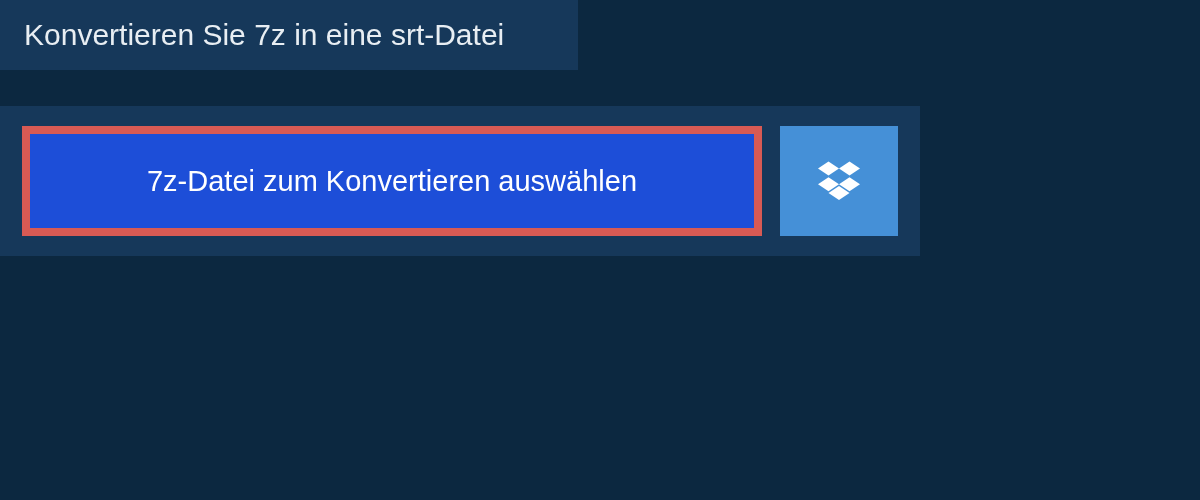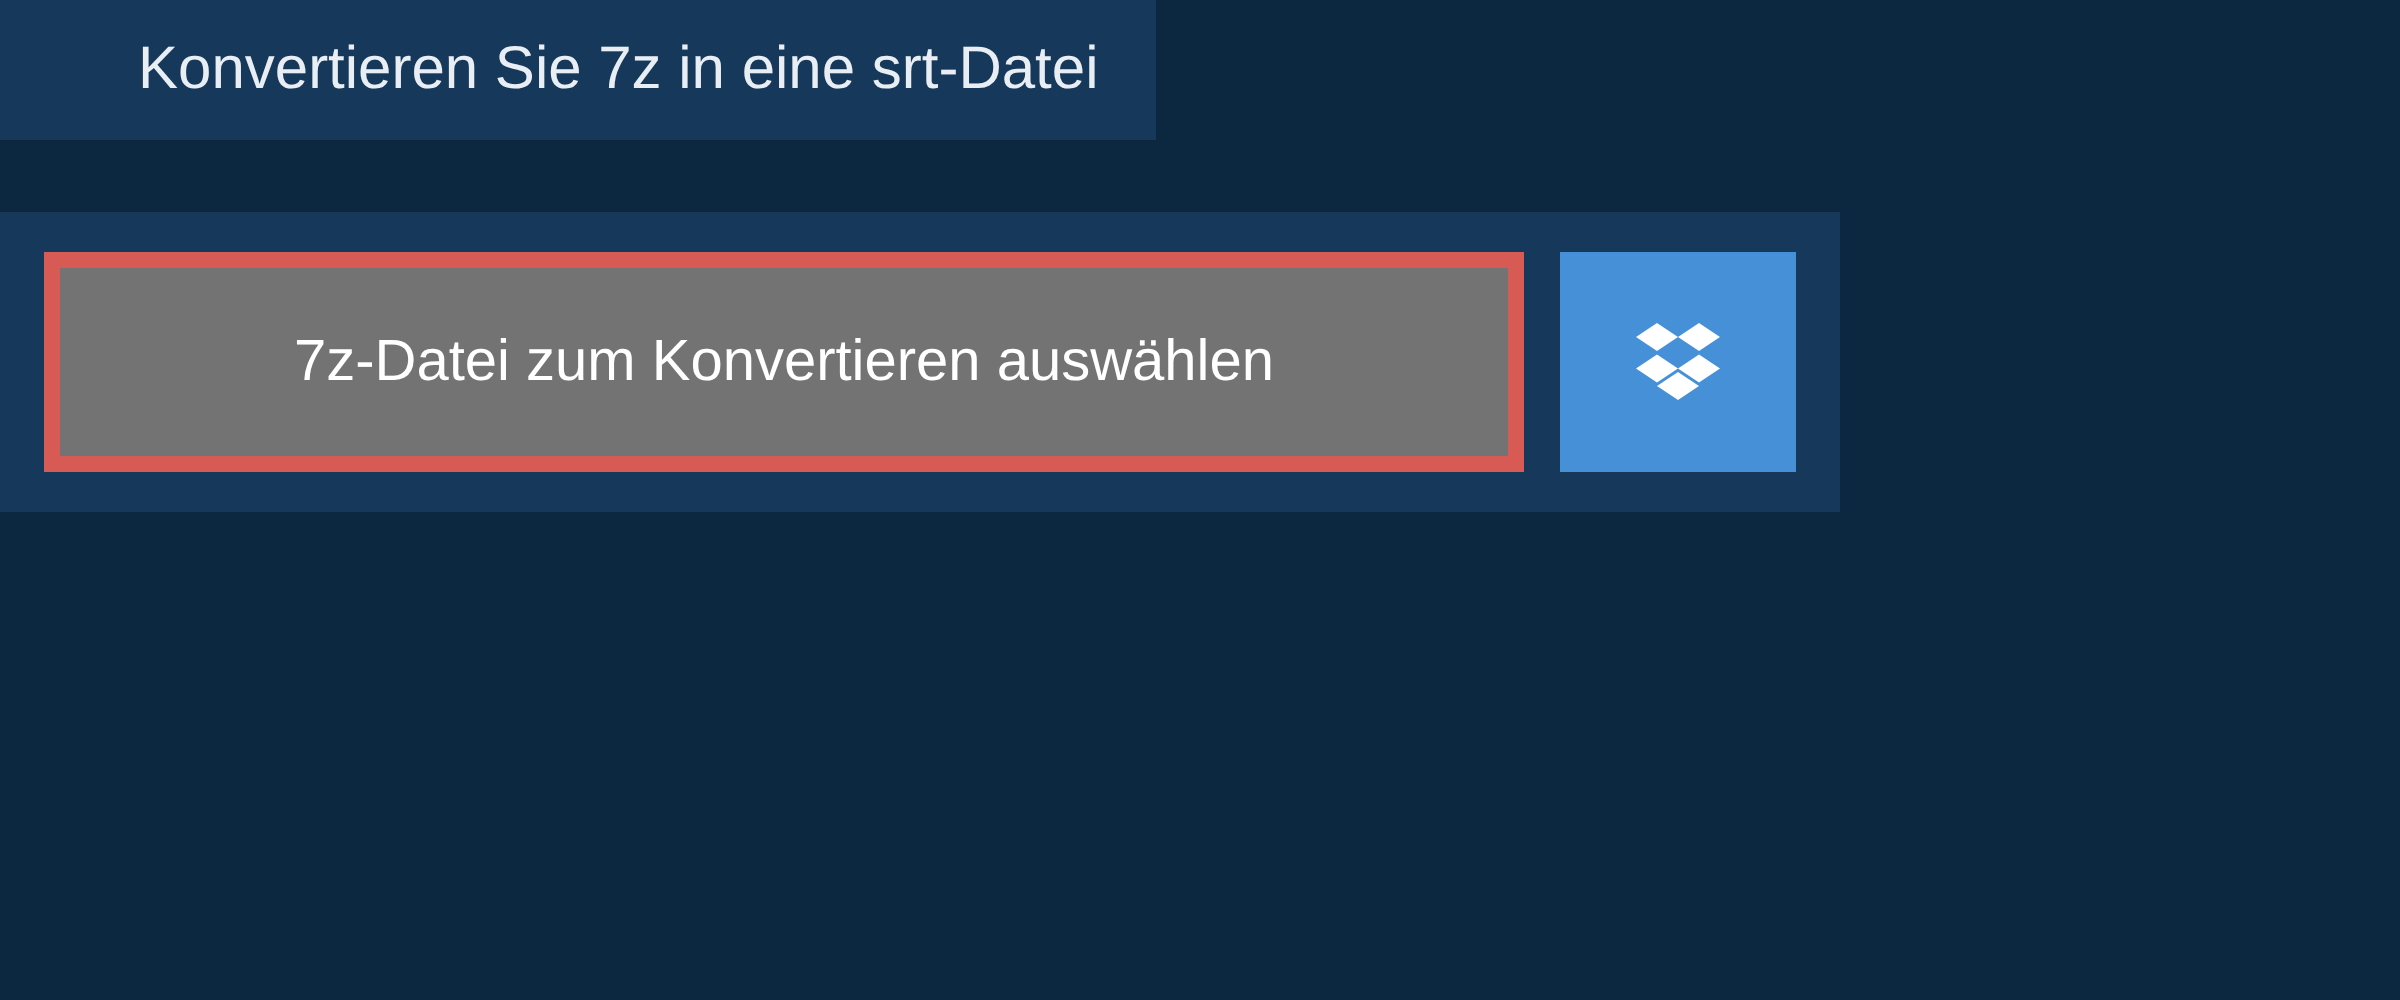--- a/index.html
+++ b/index.html
@@ -12,34 +12,33 @@
     }
     .title-bar {
       background: #16385a;
       padding: 18px 24px;
       width: 578px;
     }
     .title-text {
       color: #e8eef3;
       font-size: 30px;
       font-weight: 400;
-      margin-left: 45px;
     }
     .converter-panel {
       background: #16385a;
       padding: 20px 22px;
       margin-top: 36px;
       width: 920px;
       display: flex;
       gap: 18px;
       align-items: stretch;
     }
     .select-file-btn {
       flex: 1;
-      background: #737373;
+      background: #1d4ed8;
       border: 8px solid #d85a54;
       color: #ffffff;
       font-size: 29px;
       font-weight: 400;
       height: 110px;
       display: flex;
       align-items: center;
       justify-content: center;
       cursor: pointer;
     }

